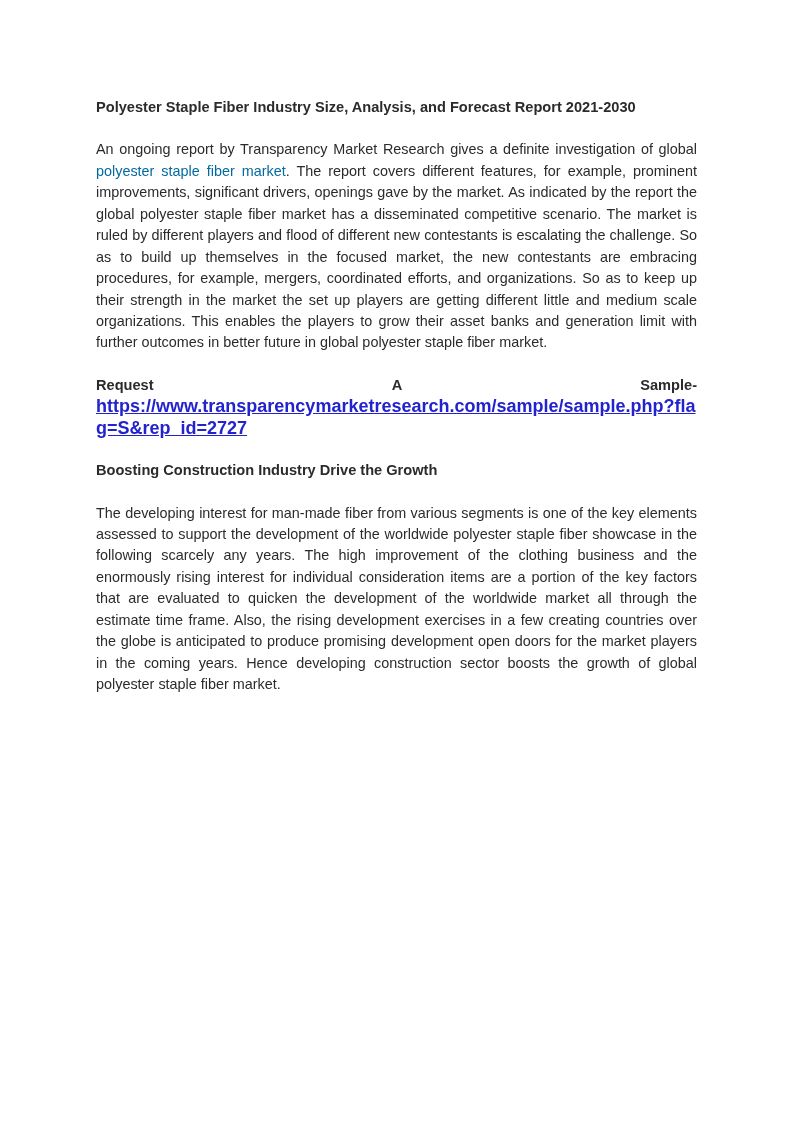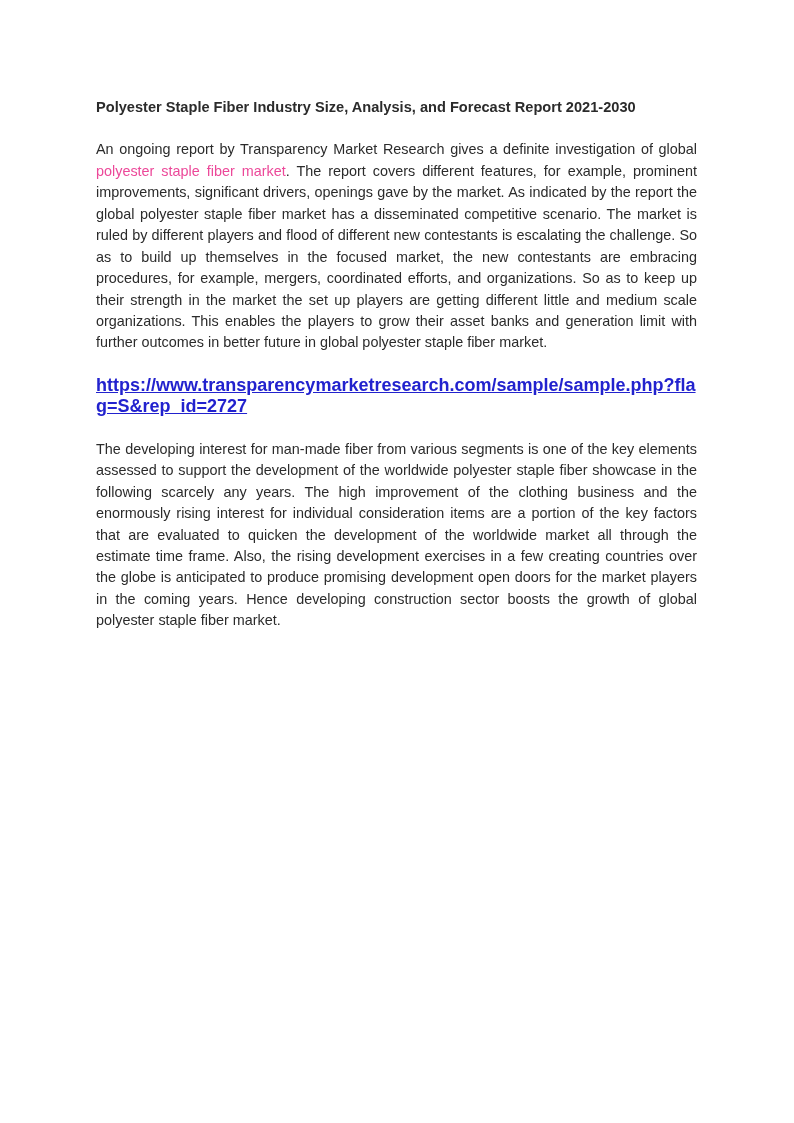--- a/index.html
+++ b/index.html
@@ -29,21 +29,21 @@
     color: #2b2b2b;
   }
   .body-para {
     font-size: 14.4px;
     line-height: 21.45px;
     text-align: justify;
     margin: 0 0 21px 0;
     color: #2b2b2b;
   }
   .inline-link {
-    color: #ec4899;
+    color: #0369a1;
     text-decoration: none;
     cursor: pointer;
   }
   .request-para {
     margin: 0 0 21px 0;
   }
   .request-line {
     display: flex;
     justify-content: space-between;
     font-weight: bold;
@@ -72,19 +72,25 @@
 </head>
 <body>
 
 <div class="page">
 
   <h1 class="doc-title">Polyester Staple Fiber Industry Size, Analysis, and Forecast Report 2021-2030</h1>
 
   <p class="body-para"><span>An ongoing report by Transparency Market Research gives a definite investigation of global </span><a class="inline-link">polyester staple fiber market</a><span>. The report covers different features, for example, prominent improvements, significant drivers, openings gave by the market. As indicated by the report the global polyester staple fiber market has a disseminated competitive scenario. The market is ruled by different players and flood of different new contestants is escalating the challenge. So as to build up themselves in the focused market, the new contestants are embracing procedures, for example, mergers, coordinated efforts, and organizations. So as to keep up their strength in the market the set up players are getting different little and medium scale organizations. This enables the players to grow their asset banks and generation limit with further outcomes in better future in global polyester staple fiber market.</span></p>
 
   <div class="request-para">
+    <div class="request-line">
+      <span>Request</span>
+      <span>A</span>
+      <span>Sample-</span>
+    </div>
     <a class="url-link">https://www.transparencymarketresearch.com/sample/sample.php?flag=S&amp;rep_id=2727</a>
   </div>
 
+  <h2 class="doc-subheading">Boosting Construction Industry Drive the Growth</h2>
 
   <p class="body-para">The developing interest for man-made fiber from various segments is one of the key elements assessed to support the development of the worldwide polyester staple fiber showcase in the following scarcely any years. The high improvement of the clothing business and the enormously rising interest for individual consideration items are a portion of the key factors that are evaluated to quicken the development of the worldwide market all through the estimate time frame. Also, the rising development exercises in a few creating countries over the globe is anticipated to produce promising development open doors for the market players in the coming years. Hence developing construction sector boosts the growth of global polyester staple fiber market.</p>
 
 </div>
 
 </body></html>

